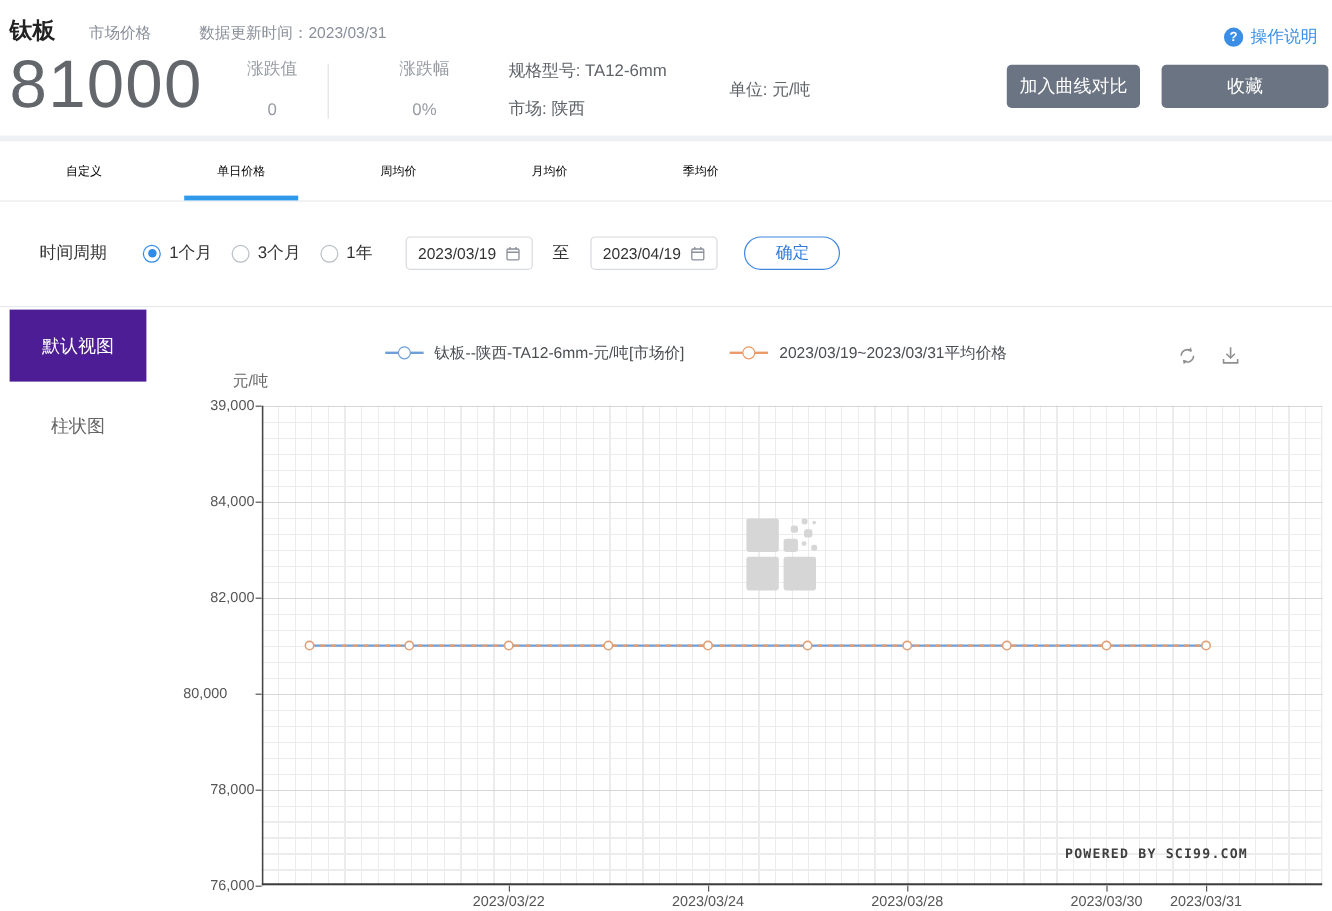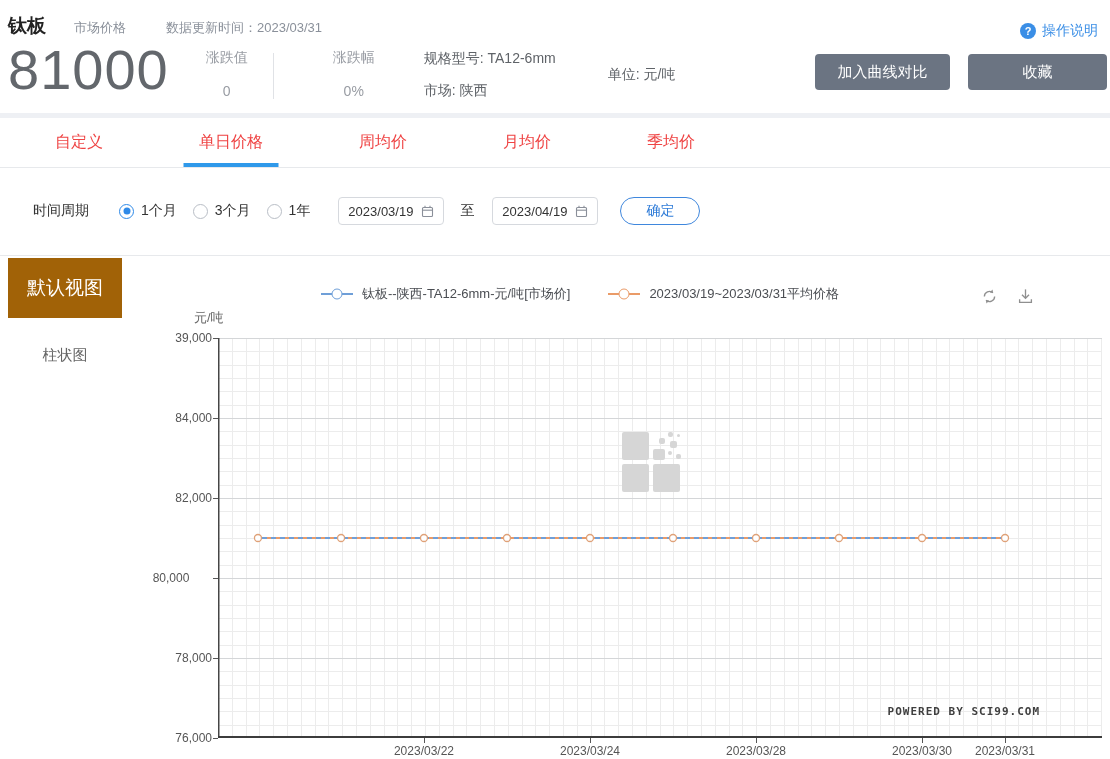--- a/index.html
+++ b/index.html
@@ -18,46 +18,46 @@
   .price-row { position:absolute; top:40px; left:8px; display:flex; align-items:center; }
   .big-price { font-size:56px; line-height:60px; color:#63676c; font-weight:500; letter-spacing:1px; }
   .chg-col { margin-left:34px; margin-top:8px; text-align:center; min-width:48px; }
   .chg-label { font-size:14px; color:#989ca3; }
   .chg-value { font-size:14px; color:#989ca3; margin-top:16px; }
   .v-divider { width:1px; background:#e0e2e6; height:46px; margin:12px 22px 0 22px; }
   .spec-col { margin-left:46px; margin-top:9px; font-size:14px; color:#5f6368; }
   .spec-col .row2 { margin-top:14px; }
   .unit-col { margin-left:52px; margin-top:9px; font-size:14px; color:#5f6368; }
   .hdr-btn { position:absolute; top:54px; height:36px; background:#6b7482; color:#fff; font-size:15px; border:none; border-radius:4px; cursor:pointer; font-family:inherit; }
-  .btn-compare { right:160px; width:135px; }
+  .btn-compare { right:160px; width:111px; }
   .btn-fav { right:3px; width:139px; }
 
   .gray-band { position:absolute; top:113px; left:0; width:1110px; height:5px; background:#eef0f4; }
 
   
   .tabs { position:absolute; top:118px; left:0; width:1110px; height:50px; background:#fff; border-bottom:1px solid #e7e9ec; display:flex; align-items:stretch; padding-left:55px; gap:96px; }
-  .tab { font-size:16px; color:#ef4444; display:flex; align-items:center; position:relative; cursor:pointer; white-space:nowrap; }
+  .tab { font-size:10px; color:#000000; display:flex; align-items:center; position:relative; cursor:pointer; white-space:nowrap; }
   .tab.active::after { content:""; position:absolute; bottom:0; left:50%; transform:translateX(-50%); width:95px; height:4px; background:#2f99ea; }
 
   
   .filter { position:absolute; top:169px; left:0; width:1110px; height:86px; background:#fff; }
   .filter-inner { position:absolute; top:28px; left:33px; display:flex; align-items:center; }
   .filter-label { font-size:14px; color:#333; margin-right:30px; }
   .radio-item { display:flex; align-items:center; gap:7px; margin-right:16px; cursor:pointer; }
   .radio { width:15px; height:15px; border-radius:50%; border:1px solid #b9bec6; background:#fff; position:relative; }
   .radio.sel { border:1.5px solid #2f8ae8; }
   .radio.sel::after { content:""; position:absolute; left:50%; top:50%; transform:translate(-50%,-50%); width:7px; height:7px; border-radius:50%; background:#2f8ae8; }
   .radio-label { font-size:14px; color:#333; }
   .date-box { width:106px; height:28px; border:1px solid #d6d9de; border-radius:4px; display:flex; align-items:center; justify-content:center; gap:8px; font-size:13px; color:#333; cursor:pointer; background:#fff; margin-left:12px; }
   .to-label { margin:0 6px 0 16px; font-size:14px; color:#333; }
   .btn-confirm { margin-left:22px; width:80px; height:28px; border:1px solid #3f87dd; border-radius:14px; background:#fff; color:#2f7cd8; font-size:14px; cursor:pointer; font-family:inherit; }
 
   
   .main { position:absolute; top:255px; left:0; width:1110px; height:504px; border-top:1px solid #e7e9ec; background:#fff; }
-  .side-active { position:absolute; left:8px; top:2px; width:114px; height:60px; background:#a16207; color:#fff; font-size:19px; display:flex; align-items:center; justify-content:center; cursor:pointer; }
+  .side-active { position:absolute; left:8px; top:2px; width:114px; height:60px; background:#4c1d95; color:#fff; font-size:15px; display:flex; align-items:center; justify-content:center; cursor:pointer; }
   .side-item { position:absolute; left:0; top:90px; width:130px; text-align:center; font-size:15px; color:#666; cursor:pointer; }
 
   .chart-panel { position:absolute; left:130px; top:0; width:980px; height:503px; }
   .legend { position:absolute; top:29px; left:0; width:900px; display:flex; justify-content:center; align-items:center; gap:38px; }
   .legend-item { display:flex; align-items:center; gap:9px; cursor:pointer; }
   .lg-marker { width:32px; height:2px; position:relative; }
   .lg-marker::after { content:""; position:absolute; left:50%; top:50%; transform:translate(-50%,-50%); width:9px; height:9px; border-radius:50%; background:#fff; border:1.5px solid; border-color:inherit; }
   .lg-label { font-size:13px; color:#4a4d52; }
   .chart-icons { position:absolute; top:31px; right:75px; display:flex; gap:17px; }
   .chart-icons svg { cursor:pointer; }

